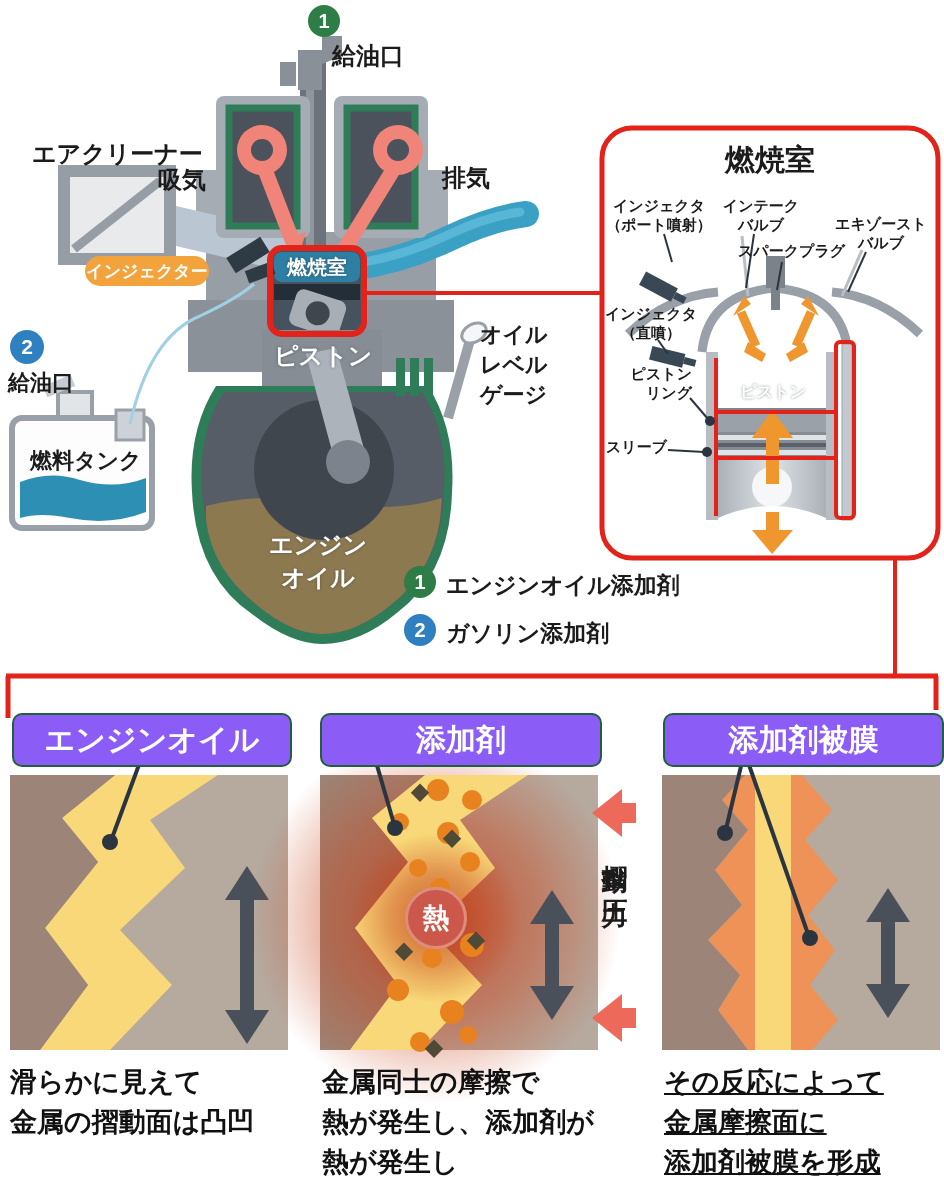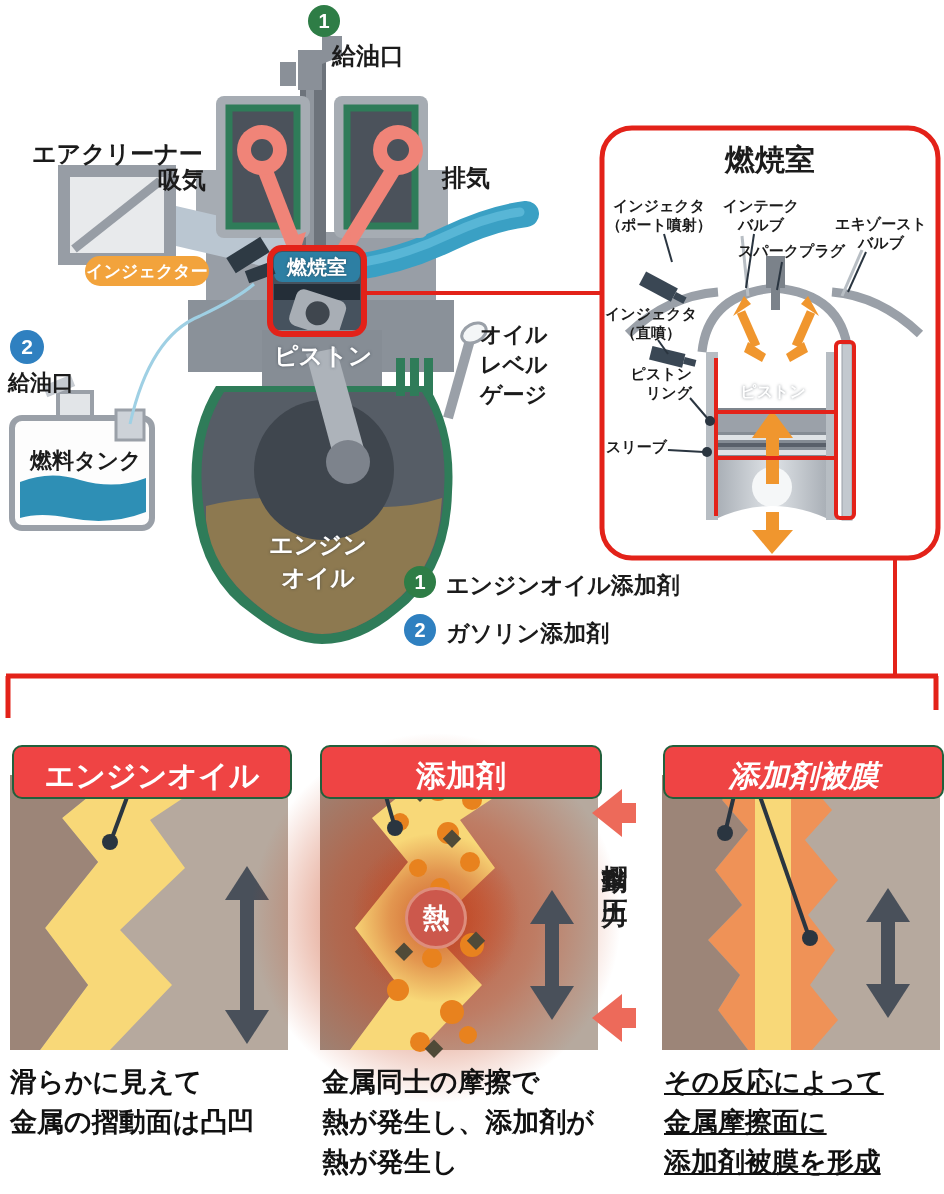--- a/index.html
+++ b/index.html
@@ -4,22 +4,22 @@
 <style>
   html,body{margin:0;padding:0;background:#fff;}
   .page{position:relative;width:944px;height:1194px;background:#fff;overflow:hidden;
         font-family:"Liberation Sans",sans-serif;color:#1b1b1b;}
   .lbl{position:absolute;font-weight:bold;color:#1b1b1b;white-space:nowrap;}
   .gfx{position:absolute;left:0;top:0;}
   .circle-badge{position:absolute;border-radius:50%;color:#fff;font-weight:bold;
         display:flex;align-items:center;justify-content:center;}
   .pill{position:absolute;border-radius:17px;color:#fff;font-weight:bold;
         display:flex;align-items:center;justify-content:center;}
-  .green-badge{position:absolute;background:#ef4444;border:2px solid #22603c;border-radius:10px;
-        color:#fff;font-weight:bold;font-size:30px;display:flex;align-items:flex-end;justify-content:center;margin-top:32px;}
+  .green-badge{position:absolute;background:#8b5cf6;border:2px solid #22603c;border-radius:10px;
+        color:#fff;font-weight:bold;font-size:30px;display:flex;align-items:center;justify-content:center;}
   .caption{position:absolute;font-weight:bold;font-size:27px;line-height:40px;color:#111;}
   .white-lbl{color:#fff;text-shadow:0 0 3px rgba(40,50,60,.55);}
   .vtext{writing-mode:vertical-rl;text-orientation:upright;letter-spacing:3px;}
   .heat{position:absolute;width:56px;height:56px;border-radius:50%;background:#cc584c;
         border:3px solid #dd8d7c;color:#fff;font-weight:bold;font-size:27px;
         display:flex;align-items:center;justify-content:center;}
 </style>
 </head>
 <body>
 
@@ -328,21 +328,21 @@
 </div>
 <div class="lbl" style="left:606px;top:438px;font-size:15px;">スリーブ</div>
 <div class="lbl white-lbl" style="left:736px;top:382px;width:74px;text-align:center;font-size:16px;">ピストン</div>
 
 <div class="green-badge" style="left:12px;top:713px;width:276px;height:50px;">
   <span>エンジンオイル</span>
     </div>
 <div class="green-badge" style="left:320px;top:713px;width:278px;height:50px;">
   <span>添加剤</span>
     </div>
-<div class="green-badge" style="left:663px;top:713px;width:277px;height:50px;font-style:italic;">
+<div class="green-badge" style="left:663px;top:713px;width:277px;height:50px;">
   <span>添加剤被膜</span>
     </div>
 
 <div class="heat" style="left:405px;top:887px;">
   <span>熱</span>
     </div>
 
 <div class="lbl vtext" style="left:598px;top:844px;height:162px;font-size:26px;">摺動＆圧力</div>
 
 <div class="caption" style="left:10px;top:1062px;">

